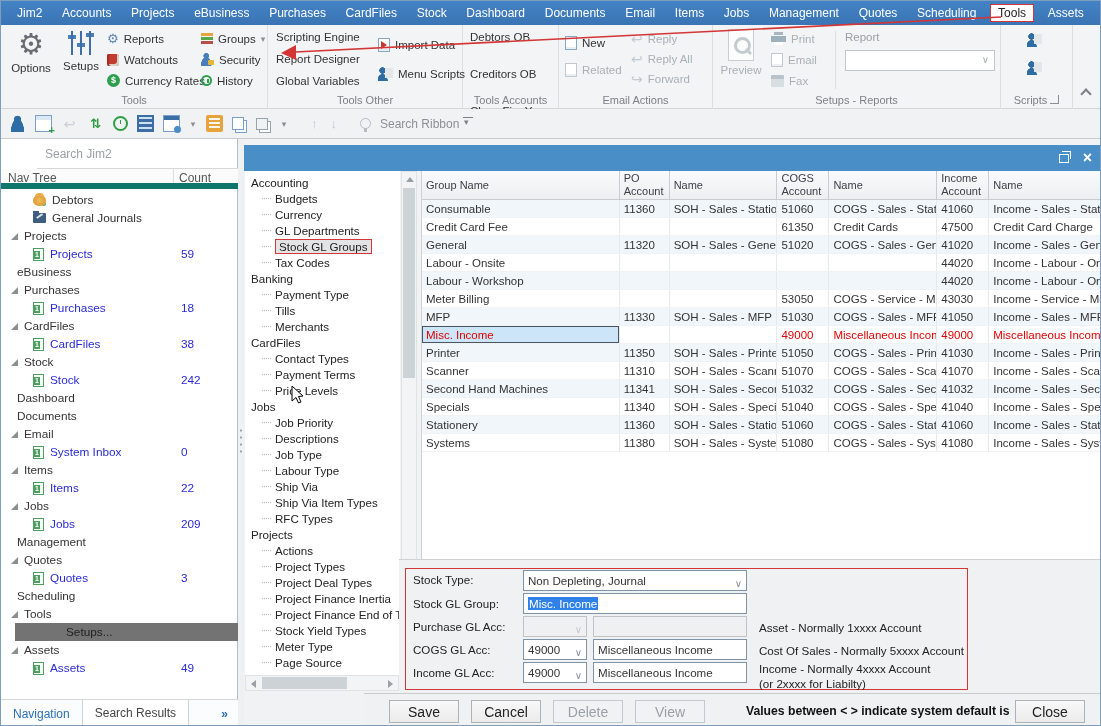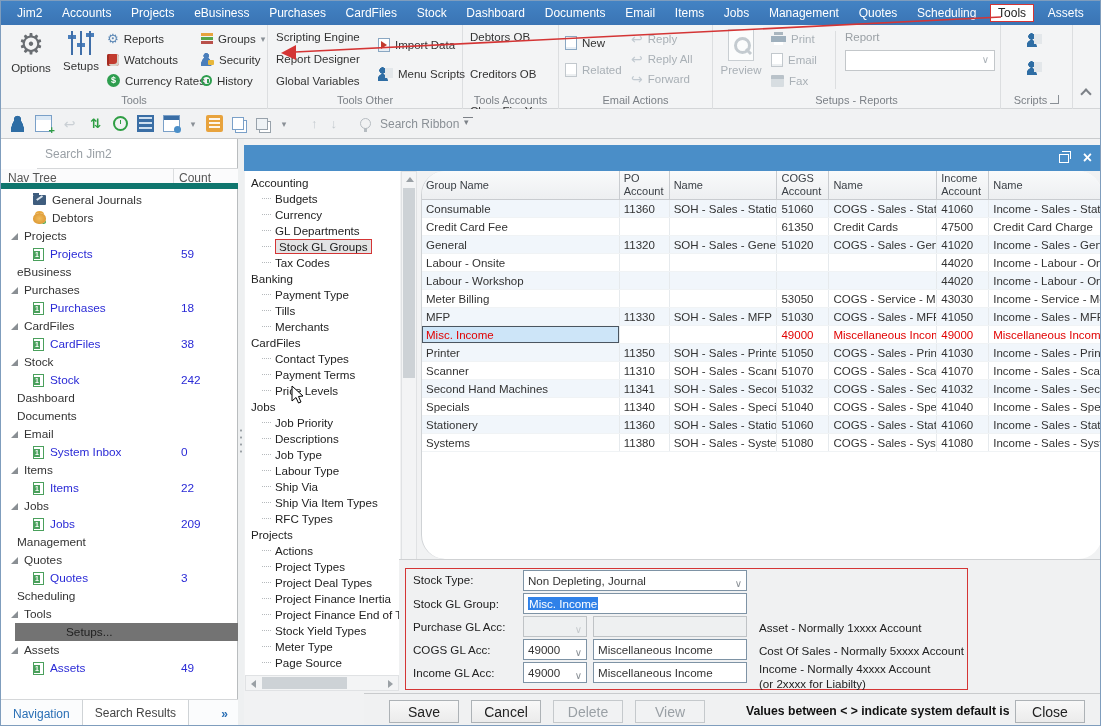--- a/index.html
+++ b/index.html
@@ -131,21 +131,21 @@
   #vscroll{position:absolute;left:157px;top:32px;width:16px;height:504px;background:#f3f4f5;border:1px solid #e0e2e4;}
   #vscroll .up{position:absolute;left:4px;top:5px;width:0;height:0;border-left:4px solid transparent;border-right:4px solid transparent;border-bottom:5px solid #9aa0a5;}
   #vscroll .down{position:absolute;left:4px;bottom:5px;width:0;height:0;border-left:4px solid transparent;border-right:4px solid transparent;border-top:5px solid #9aa0a5;}
   #vscroll .thumb{position:absolute;left:1px;top:16px;width:12px;height:190px;background:#cdd2d6;}
   #hscroll{position:absolute;left:1px;top:536px;width:154px;height:16px;background:#f3f4f5;border:1px solid #e0e2e4;}
   #hscroll .left{position:absolute;left:5px;top:4px;width:0;height:0;border-top:4px solid transparent;border-bottom:4px solid transparent;border-right:5px solid #9aa0a5;}
   #hscroll .right{position:absolute;right:5px;top:4px;width:0;height:0;border-top:4px solid transparent;border-bottom:4px solid transparent;border-left:5px solid #9aa0a5;}
   #hscroll .thumb{position:absolute;left:16px;top:1px;width:85px;height:12px;background:#cdd2d6;}
 
   
-  #gltable{position:absolute;left:177px;top:32px;width:681px;height:388px;background:#fff;border-left:1px solid #cfd2d5;overflow:hidden;border-radius:24px;}
+  #gltable{position:absolute;left:177px;top:32px;width:681px;height:388px;background:#fff;border-left:1px solid #cfd2d5;overflow:hidden;}
   #thead{display:flex;height:29px;background:linear-gradient(#f9fafb,#edeff1);border-bottom:1px solid #c9ccd0;color:#3a3f45;font-size:11px;}
   #thead .th{border-right:1px solid #c9ccd0;padding:2px 4px;line-height:1.15;display:flex;align-items:center;overflow:hidden;}
   .trow{display:flex;height:18px;font-size:11.5px;border-bottom:1px solid #f0f3f5;}
   .trow:nth-child(even){background:#f1f6fb;}
   .trow[data-state="selected"]{background:#fff;color:#e10000;}
   .trow .td{border-right:1px solid #e6eaed;padding:1px 4px;white-space:nowrap;overflow:hidden;line-height:16px;}
   .trow[data-state="selected"] .c0{background:#cde5f8;box-shadow:inset 0 0 0 1px #4a5560;}
   .c0{width:198px;}.c1{width:50px;}.c2{width:108px;}.c3{width:52px;}.c4{width:108px;}.c5{width:52px;}.c6{width:113px;border-right:0!important;}
 
   
@@ -390,28 +390,28 @@
       <span data-name="expand-chevrons-icon">»</span>
     </div>
     <div id="navheader" data-name="nav-tree-header">
       <span class="h1" data-name="nav-tree-column-label">Nav Tree</span>
       <span class="h2" data-name="count-column-label">Count</span>
       <span class="hd"></span>
     </div>
     <div id="navtree" data-name="nav-tree">
 
         <div class="nav-row" data-name="nav-item" data-kind="child">
+          <span class="ic" data-name="coins-icon"></span>
+          <span class="lblgap" data-name="nav-item-label">Debtors</span>
+          <span class="nav-count" data-name="nav-item-count"></span>
+        </div>
+
+        <div class="nav-row" data-name="nav-item" data-kind="child">
           <span class="ic" data-name="journal-icon"></span>
           <span class="lblgap" data-name="nav-item-label">General Journals</span>
-          <span class="nav-count" data-name="nav-item-count"></span>
-        </div>
-
-        <div class="nav-row" data-name="nav-item" data-kind="child">
-          <span class="ic" data-name="coins-icon"></span>
-          <span class="lblgap" data-name="nav-item-label">Debtors</span>
           <span class="nav-count" data-name="nav-item-count"></span>
         </div>
 
         <div class="nav-row" data-name="nav-item" data-kind="section">
           <span class="ic" data-name="expander-icon"></span>
           <span class="lblgap" data-name="nav-item-label">Projects</span>
           <span class="nav-count" data-name="nav-item-count"></span>
         </div>
 
         <div class="nav-row" data-name="nav-item" data-kind="link">

